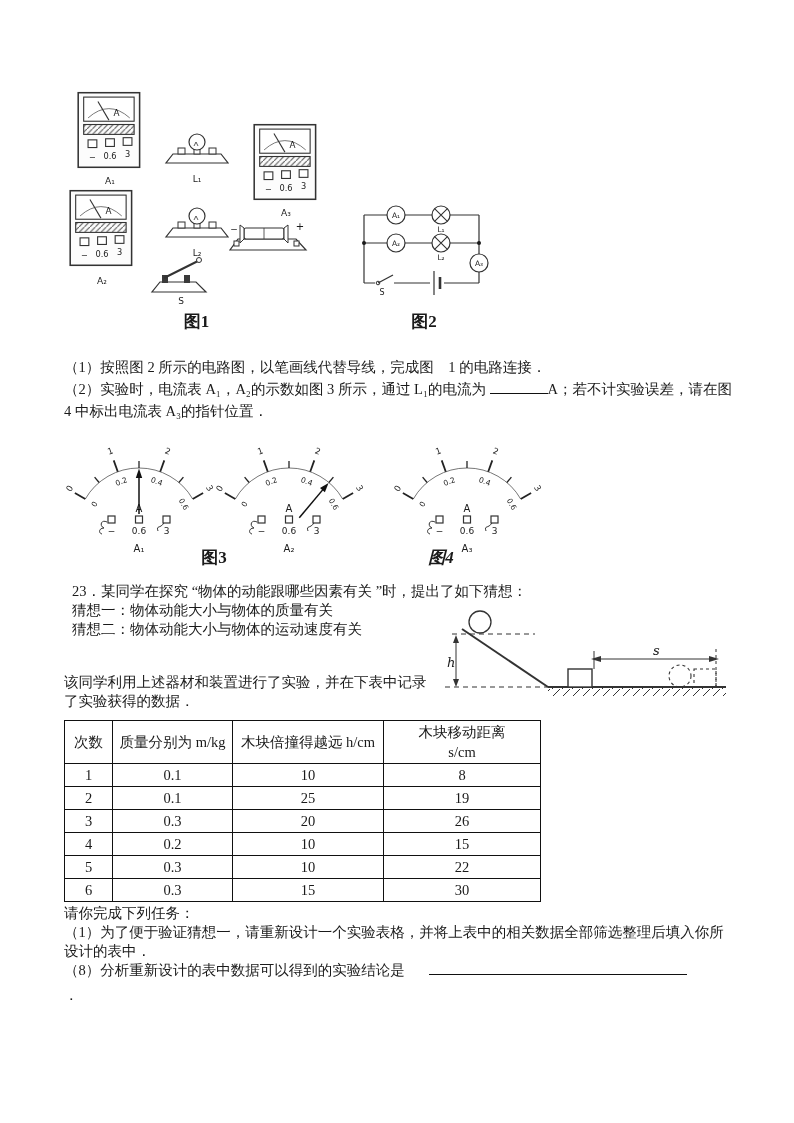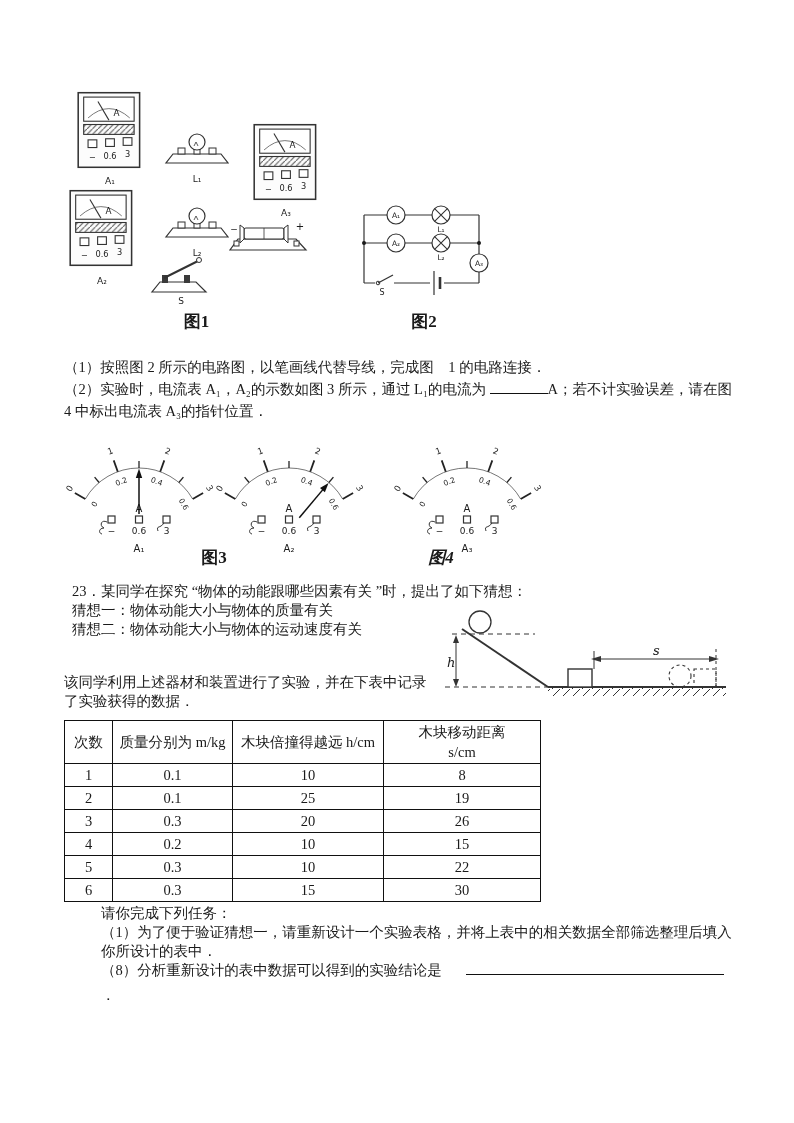--- a/index.html
+++ b/index.html
@@ -33,21 +33,21 @@
   .q23{margin-top:14px;margin-left:8px;}
   .incline{float:right;margin:-30px 6px 0 6px;}
   .clr{clear:both;}
   .data-intro{margin-top:34px;}
   
   table{border-collapse:collapse;margin-top:9px;}
   th,td{border:1.4px solid #111;text-align:center;font-weight:normal;
         font-size:14.5px;padding:1px 2px;line-height:20px;}
   th{white-space:pre-line;}
   
-  .tasks{margin-top:2px;margin-left:37px;}
+  .tasks{margin-top:2px;}
   .trailing{margin-top:6px;}
 </style>
 </head>
 <body>
 
 <svg width="0" height="0" style="position:absolute" aria-hidden="true">
   <defs>
     <pattern id="hatchp" width="5" height="5" patternUnits="userSpaceOnUse">
       <path d="M0,5 L5,0" stroke="#555" stroke-width="1" fill="none"></path>
     </pattern>

